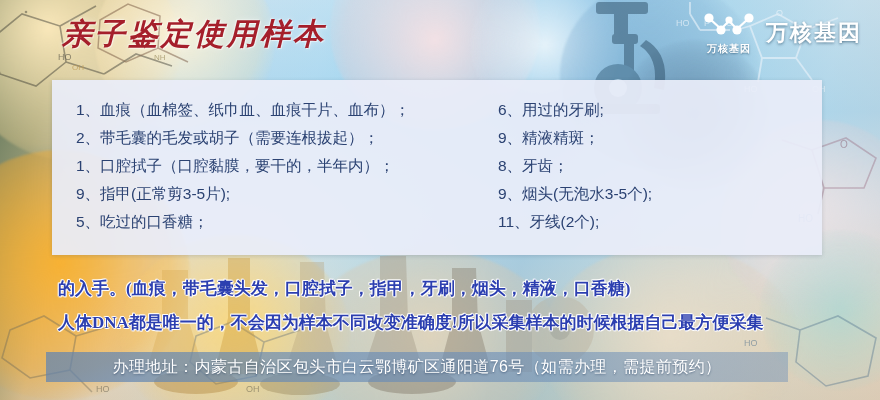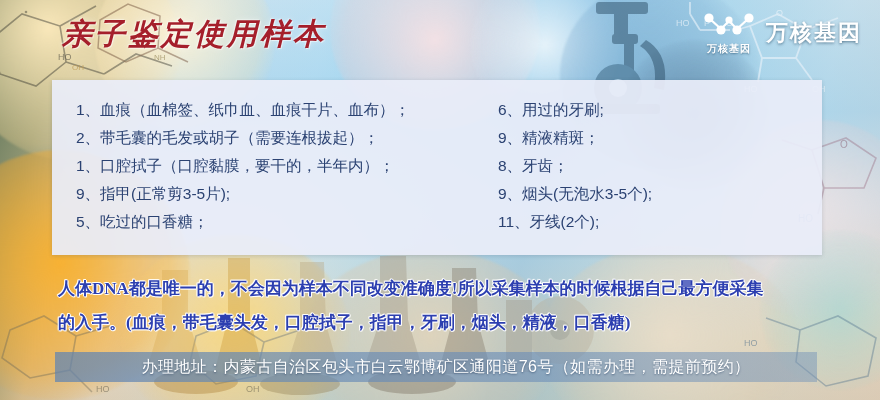--- a/index.html
+++ b/index.html
@@ -104,23 +104,23 @@
     text-shadow:
       1px 0 0 rgba(255,255,255,.95),-1px 0 0 rgba(255,255,255,.95),
       0 1px 0 rgba(255,255,255,.95),0 -1px 0 rgba(255,255,255,.95),
       1px 1px 0 rgba(255,255,255,.8),-1px -1px 0 rgba(255,255,255,.8);
   }
   #note .ln{display:block;}
   #note .ln2{text-indent:0;}
 
   
   #addressbar{
-    position:absolute;left:55px;top:352px;width:742px;height:30px;
+    position:absolute;left:46px;top:352px;width:742px;height:30px;
     background:linear-gradient(90deg,rgba(96,132,178,.72),rgba(104,140,184,.62) 55%,rgba(120,150,185,.5));
-    display:flex;align-items:center;justify-content:center;padding-left:20px;
+    display:flex;align-items:center;justify-content:center;
   }
   #address-text{
     color:#ffffff;font-size:16px;letter-spacing:.4px;white-space:nowrap;
     font-family:"Liberation Sans","DejaVu Sans",sans-serif;
     text-shadow:0 1px 2px rgba(30,55,90,.55);
   }
 </style>
 </head>
 <body>
 
@@ -266,21 +266,21 @@
         <div class="item">6、用过的牙刷;</div>
         <div class="item">9、精液精斑；</div>
         <div class="item">8、牙齿；</div>
         <div class="item">9、烟头(无泡水3-5个);</div>
         <div class="item">11、牙线(2个);</div>
       </div>
     </div>
   </div>
 
   <div id="note">
+    <span class="ln ln2">的入手。(血痕，带毛囊头发，口腔拭子，指甲，牙刷，烟头，精液，口香糖)</span>
     <span class="ln">人体DNA都是唯一的，不会因为样本不同改变准确度!所以采集样本的时候根据自己最方便采集</span>
-    <span class="ln ln2">的入手。(血痕，带毛囊头发，口腔拭子，指甲，牙刷，烟头，精液，口香糖)</span>
   </div>
 
   <div id="addressbar">
     <span id="address-text">办理地址：内蒙古自治区包头市白云鄂博矿区通阳道76号（如需办理，需提前预约）</span>
   </div>
 
 </div>
 
 </body></html>

